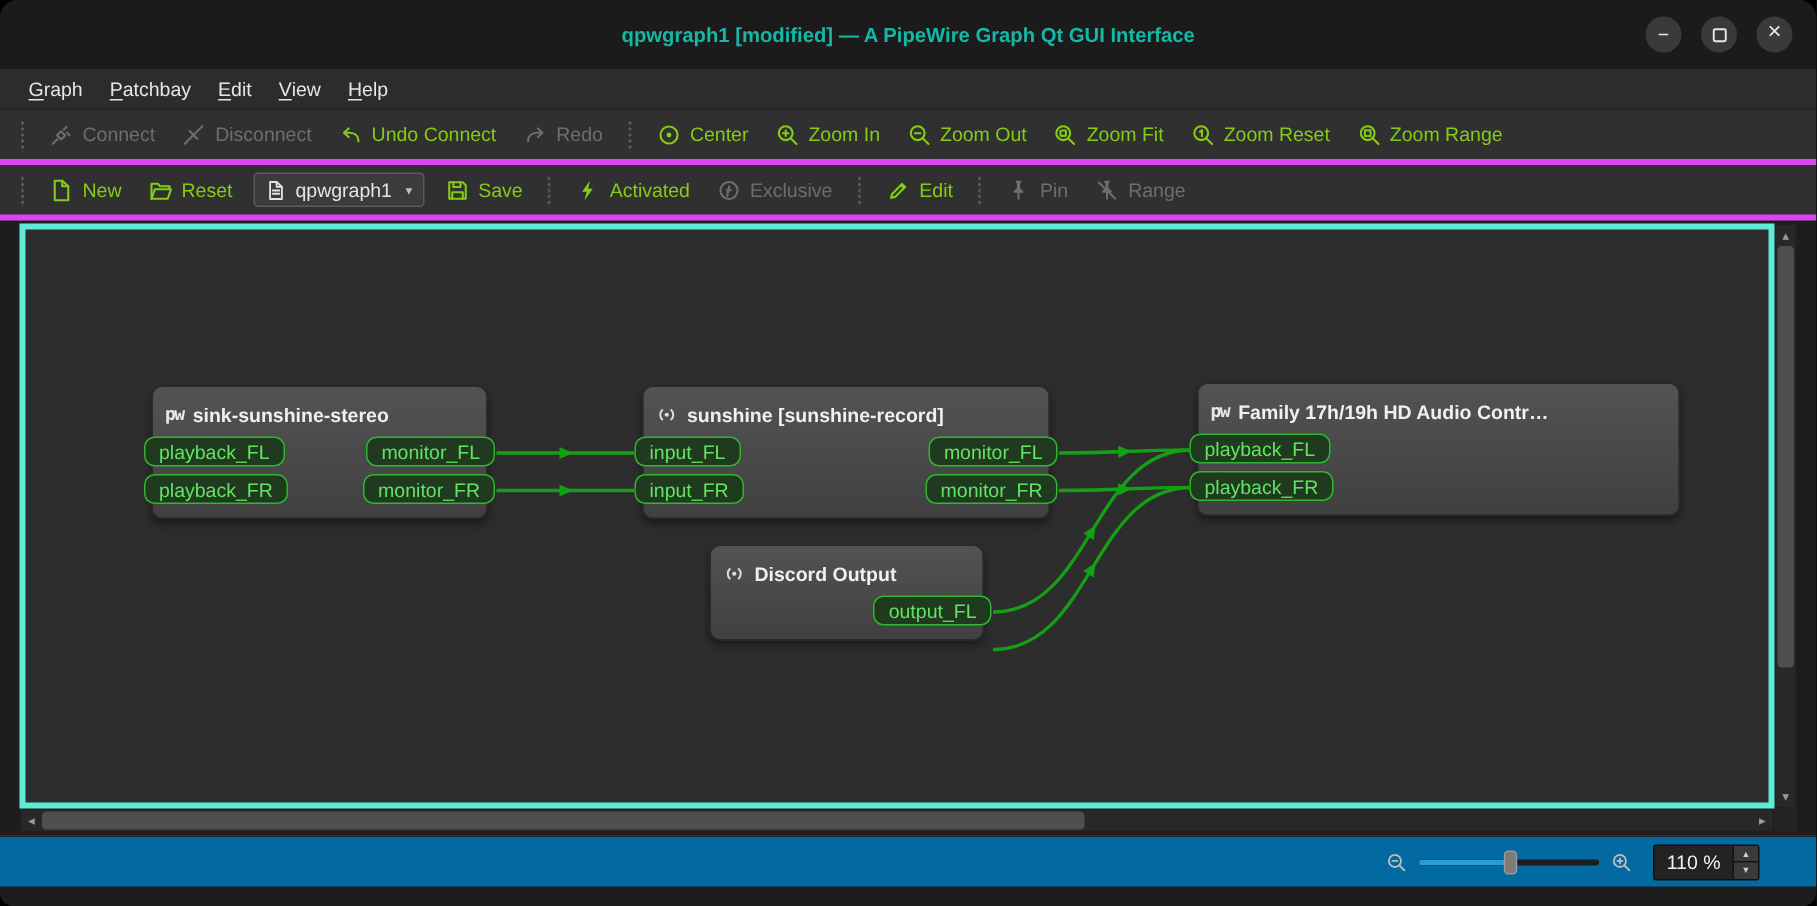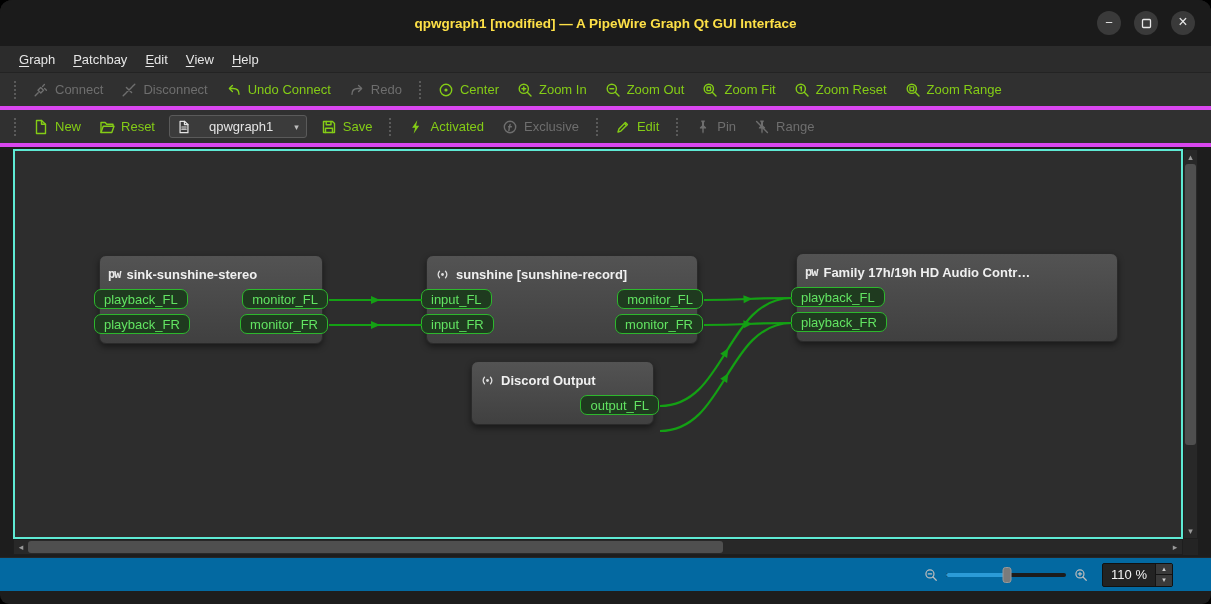--- a/index.html
+++ b/index.html
@@ -5,21 +5,21 @@
   * { margin:0; padding:0; box-sizing:border-box; }
   html,body { background:#000; overflow:hidden; }
   body { width:1211px; height:604px; font-family:"Liberation Sans", sans-serif; }
 
   .window { width:1211px; height:604px; background:#1d1d1d; border-radius:12px 12px 9px 9px;
             overflow:hidden; display:flex; flex-direction:column; padding-bottom:13px; }
 
   
   .titlebar { height:46px; flex:0 0 auto; background:#1b1b1b; position:relative;
               display:flex; align-items:center; justify-content:center; }
-  .titlebar-title { color:#fde047; font-weight:bold; font-size:13.5px; }
+  .titlebar-title { color:#14b8a6; font-weight:bold; font-size:13.5px; }
   .window-controls { position:absolute; right:16px; top:50%; transform:translateY(-50%);
                      display:flex; gap:13px; }
   .wbtn { width:24px; height:24px; border-radius:50%; background:#3a3a3a; color:#e8e8e8;
           display:flex; align-items:center; justify-content:center; }
   .wbtn .glyph-min { font-size:13px; line-height:1; margin-top:-2px; }
   .wbtn .glyph-close { font-size:16px; line-height:1; margin-top:-2px; }
 
   
   .menubar { height:27px; flex:0 0 auto; background:#2c2c2c; display:flex; align-items:stretch;
              padding-left:10px; border-bottom:1px solid #232323; }
@@ -29,29 +29,29 @@
   
   .toolbar { height:37px; flex:0 0 auto; background:#303030; display:flex; align-items:center;
              padding:0 6px; border-bottom:4px solid #d946ef; }
   .tb-handle { width:6px; height:22px; margin:0 6px;
                background-image:radial-gradient(circle, #5a5a5a 1px, transparent 1.2px);
                background-size:6px 4px; background-position:center; }
   .tb-btn { display:flex; align-items:center; gap:6px; padding:5px 9px; border-radius:4px;
             color:#84cc16; font-size:13px; white-space:nowrap; }
   .tb-btn.disabled { color:#6e6e6e; }
   .tb-icon { display:flex; align-items:center; }
-  .combo { display:flex; align-items:center; gap:18px; background:#3b3b3b; border:1px solid #5a5a5a;
+  .combo { display:flex; align-items:center; gap:6px; background:#3b3b3b; border:1px solid #5a5a5a;
            border-radius:3px; padding:3px 7px; color:#e4e4e4; font-size:13px; margin:0 5px; }
   .combo-arrow { font-size:9px; color:#bdbdbd; margin-left:3px; }
 
   
   .central { flex:1 1 auto; margin:2px 13px 0 13px; display:grid;
              grid-template-columns:1fr 15px; grid-template-rows:1fr 16px; }
   .canvas { grid-column:1; grid-row:1; position:relative; background:#2d2d2d;
-            border:2px solid #5eead4; overflow:hidden; }
+            border:4px solid #5eead4; overflow:hidden; }
   .connections-layer { position:absolute; left:0; top:0; z-index:3; pointer-events:none; }
 
   .node { position:absolute; z-index:2; background:linear-gradient(#535353,#404040);
           border:1px solid #2a2a2a; border-radius:7px; padding:7px 8px 9px;
           box-shadow:0 3px 6px rgba(0,0,0,0.45); }
   .node-header { display:flex; align-items:center; gap:6px; height:22px; color:#f0f0f0;
                  font-weight:bold; font-size:13px; white-space:nowrap; overflow:hidden; }
   .pw-glyph { font-family:"DejaVu Sans Mono", monospace; font-weight:bold; font-size:12px;
               letter-spacing:-1px; color:#e8e8e8; }
   .node-icon { color:#dedede; display:flex; }

